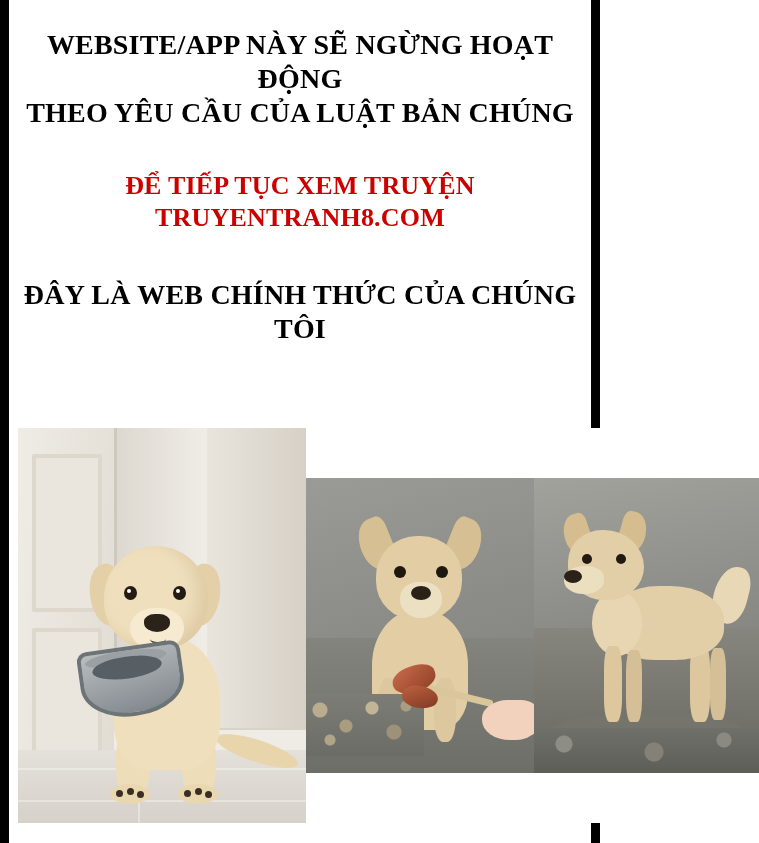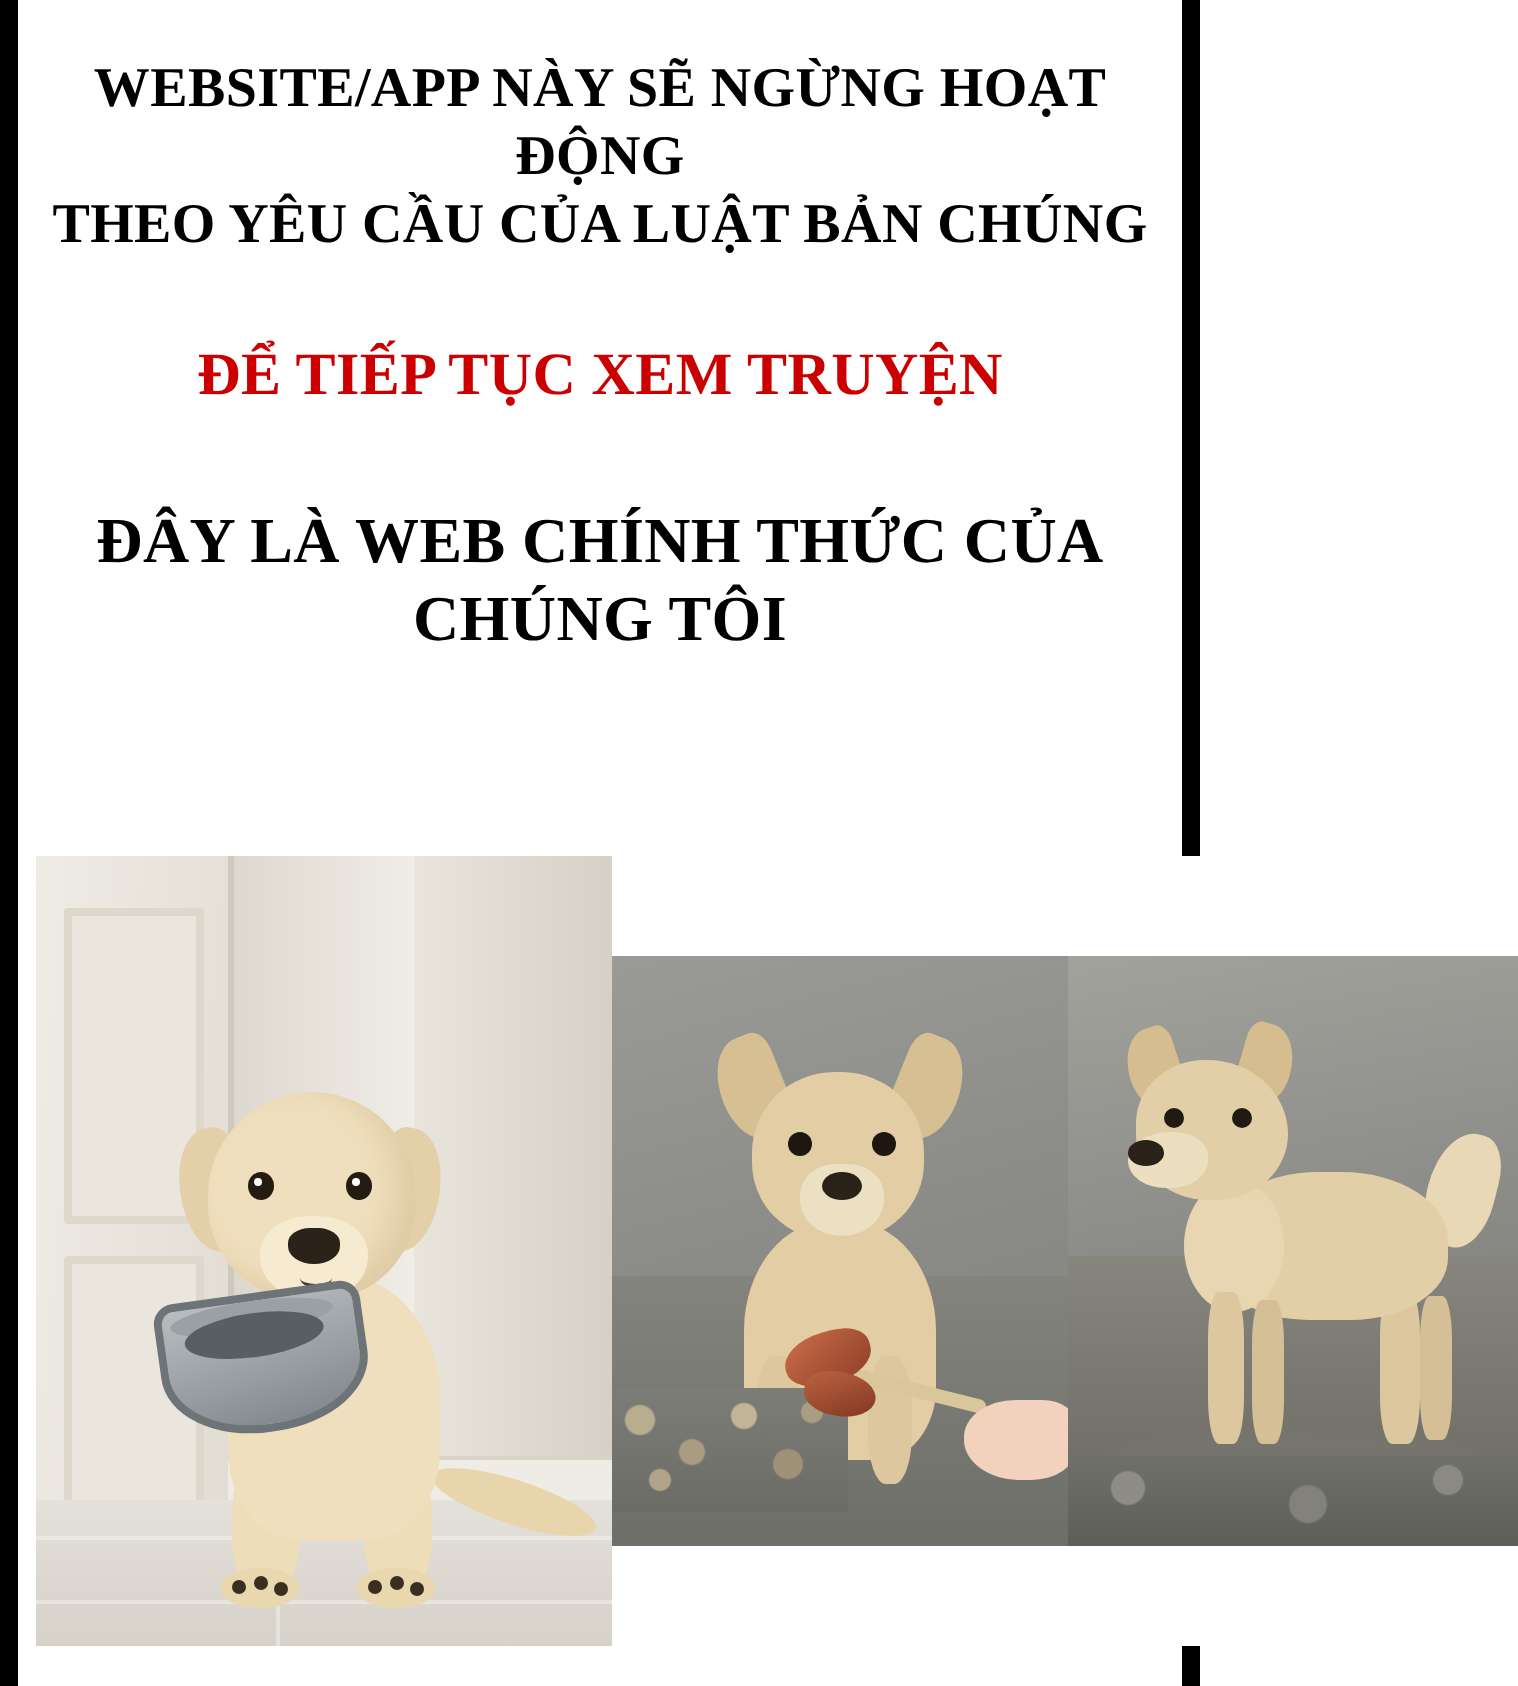--- a/index.html
+++ b/index.html
@@ -40,27 +40,27 @@
   .red {
     color: #cc0000;
   }
   .block-1 .line {
     font-size: 28px;
   }
   .block-2 {
     margin-top: 40px;
   }
   .block-2 .line {
-    font-size: 30px;
+    font-size: 26px;
   }
   .block-3 {
     margin-top: 44px;
   }
   .block-3 .line {
-    font-size: 32px;
+    font-size: 28px;
   }
 
   .comic {
     position: absolute;
     left: 9px;
     top: 428px;
     width: 741px;
     height: 395px;
     background: #ffffff;
   }
@@ -373,20 +373,21 @@
 
   <div class="notice">
 
     <div class="block-1">
       <div class="line blk">WEBSITE/APP NÀY SẼ NGỪNG HOẠT ĐỘNG</div>
       <div class="line blk">THEO YÊU CẦU CỦA LUẬT BẢN CHÚNG</div>
     </div>
 
     <div class="block-2">
       <div class="line red">ĐỂ TIẾP TỤC XEM TRUYỆN</div>
+      <div class="line red">TRUYENTRANH8.COM</div>
     </div>
 
     <div class="block-3">
       <div class="line blk">ĐÂY LÀ WEB CHÍNH THỨC CỦA CHÚNG TÔI</div>
     </div>
 
   </div>
 
   <div class="comic">
 

